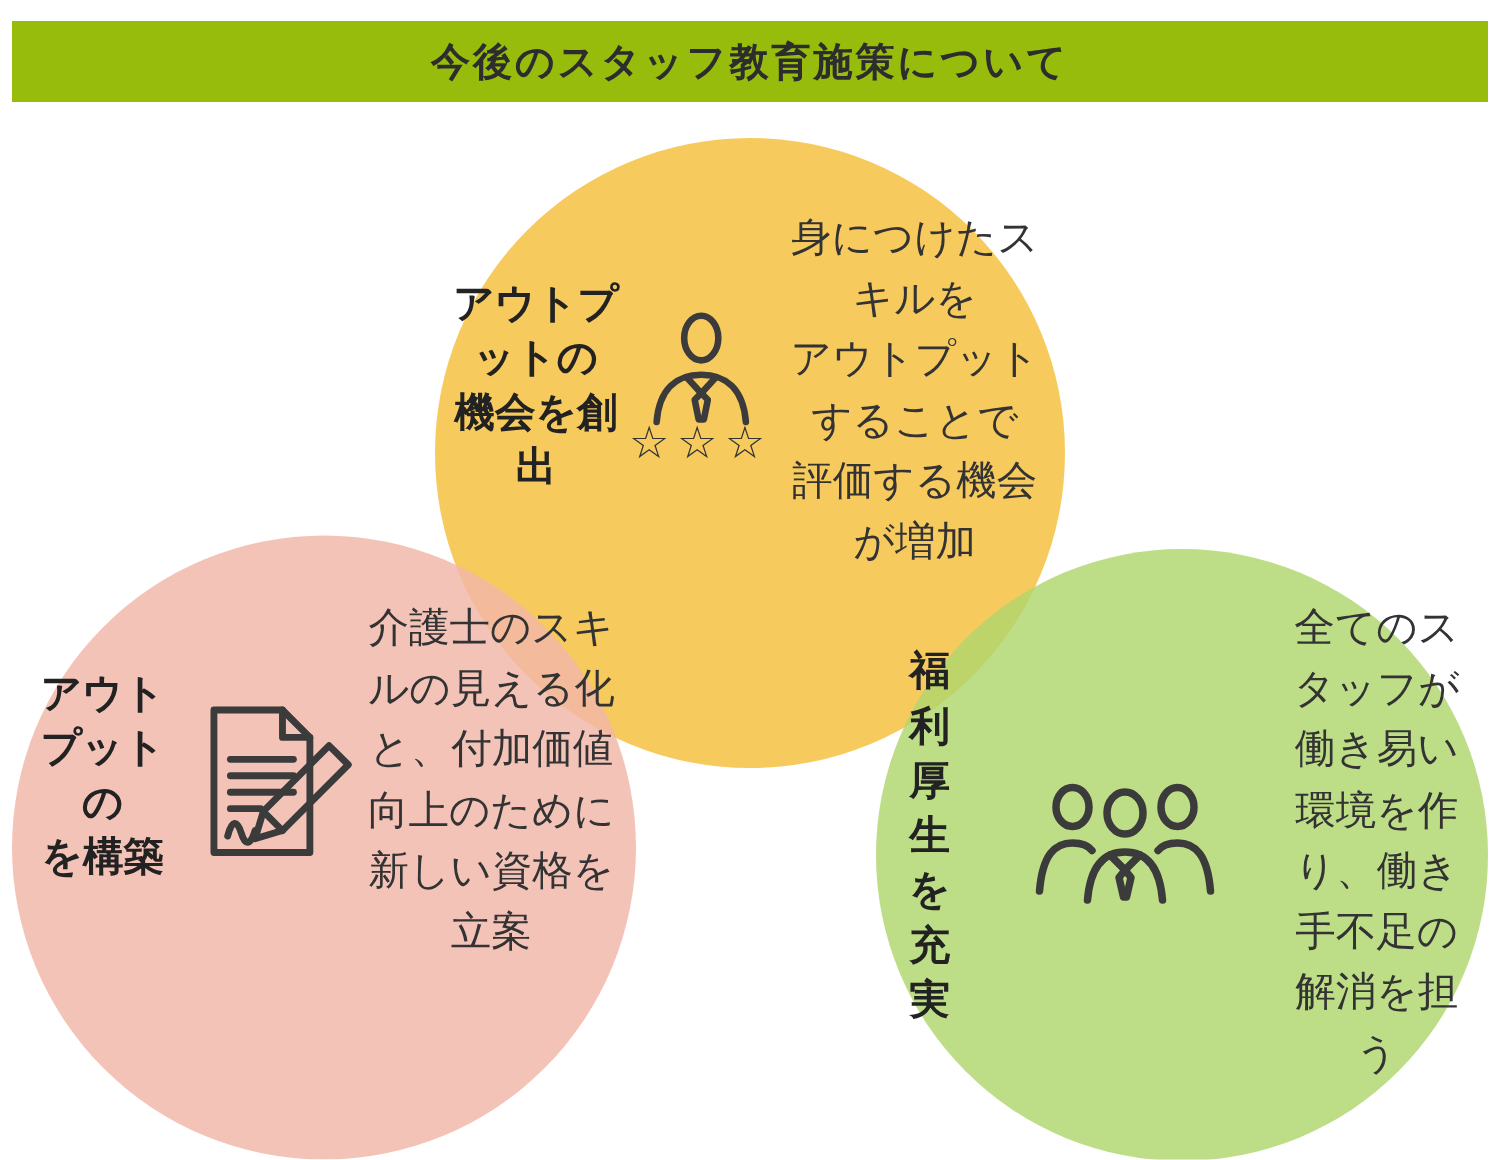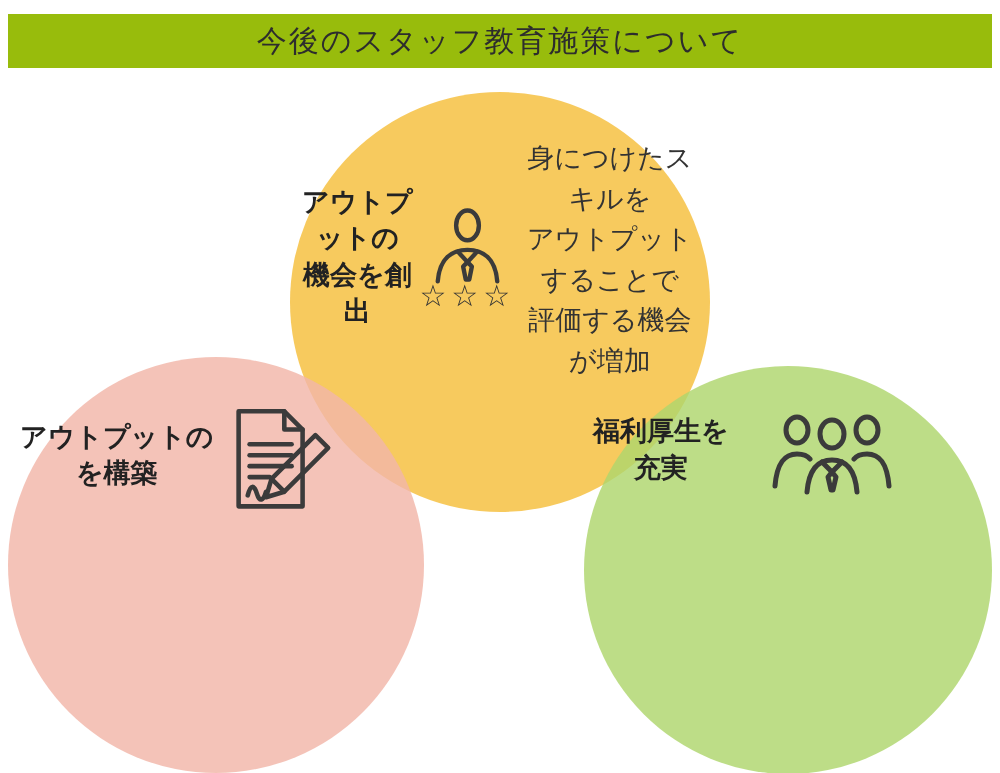--- a/index.html
+++ b/index.html
@@ -9,21 +9,21 @@
     background: #ffffff;
   }
   .page { position: relative; width: 1000px; height: 773px; background: #fff; overflow: hidden; }
 
   .banner {
     position: absolute; left: 8px; top: 14px; width: 984px; height: 54px;
     background: var(--header-bg, #98BC0C);
     display: flex; align-items: center; justify-content: center;
   }
   .banner-title {
-    font-size: 30px; font-weight: normal; color: #2d2d2d; letter-spacing: 2px;
+    font-size: 26px; font-weight: bold; color: #2d2d2d; letter-spacing: 2px;
   }
 
   .circle { position: absolute; border-radius: 50%; opacity: 0.82; }
   .circle-yellow { left: 290px; top: 92px;  width: 420px; height: 420px; background: var(--circle-yellow, #F5BE3B); }
   .circle-pink   { left: 8px;   top: 357px; width: 416px; height: 416px; background: var(--circle-pink, #F2B6A8); }
   .circle-green  { left: 584px; top: 366px; width: 408px; height: 408px; background: var(--circle-green, #AFD56C); }
 
   .content {
     position: absolute; display: flex; flex-direction: row; align-items: center;
     text-align: center; color: #2f2f2f;
@@ -83,32 +83,38 @@
         <path d="M78 8 V28 H98"></path>
         <path d="M40 44 H86"></path>
         <path d="M40 56 H86"></path>
         <path d="M40 68 H86"></path>
         <path d="M40 80 H62"></path>
         <path d="M38 100 C41 88 45 88 48 98 C51 108 55 106 58 96"></path>
         <path d="M112 34 L126 48 L78 96 L58 102 L64 82 Z"></path>
         <path d="M64 82 L78 96"></path>
       </svg>
     </div>
+    <p class="circle-body">介護士のスキルの見える化
+と、付加価値向上のために
+新しい資格を立案</p>
   </section>
 
   <section class="content content-welfare">
     <h2 class="circle-title">福利厚生を
 充実</h2>
     <div class="icon-wrap">
       <svg class="icon" width="150" height="95" viewBox="0 0 150 95" aria-hidden="true">
         <ellipse cx="40" cy="26" rx="11" ry="13"></ellipse>
         <path d="M18 82 C20 58 28 50 40 50 C46 50 50 51 53 55"></path>
         <ellipse cx="110" cy="26" rx="11" ry="13"></ellipse>
         <path d="M132 82 C130 58 122 50 110 50 C104 50 100 51 97 55"></path>
         <ellipse cx="75" cy="30" rx="12" ry="14"></ellipse>
         <path d="M50 88 C52 64 62 56 75 56 C88 56 98 64 100 88"></path>
         <path d="M65 58 L75 68 L85 58"></path>
         <path d="M75 68 L71 73 L74 86 L76 86 L79 73 Z"></path>
       </svg>
     </div>
+    <p class="circle-body">全てのスタッフが働き易い
+環境を作り、働き手不足の
+解消を担う</p>
   </section>
 
 </div>
 
 </body></html>

